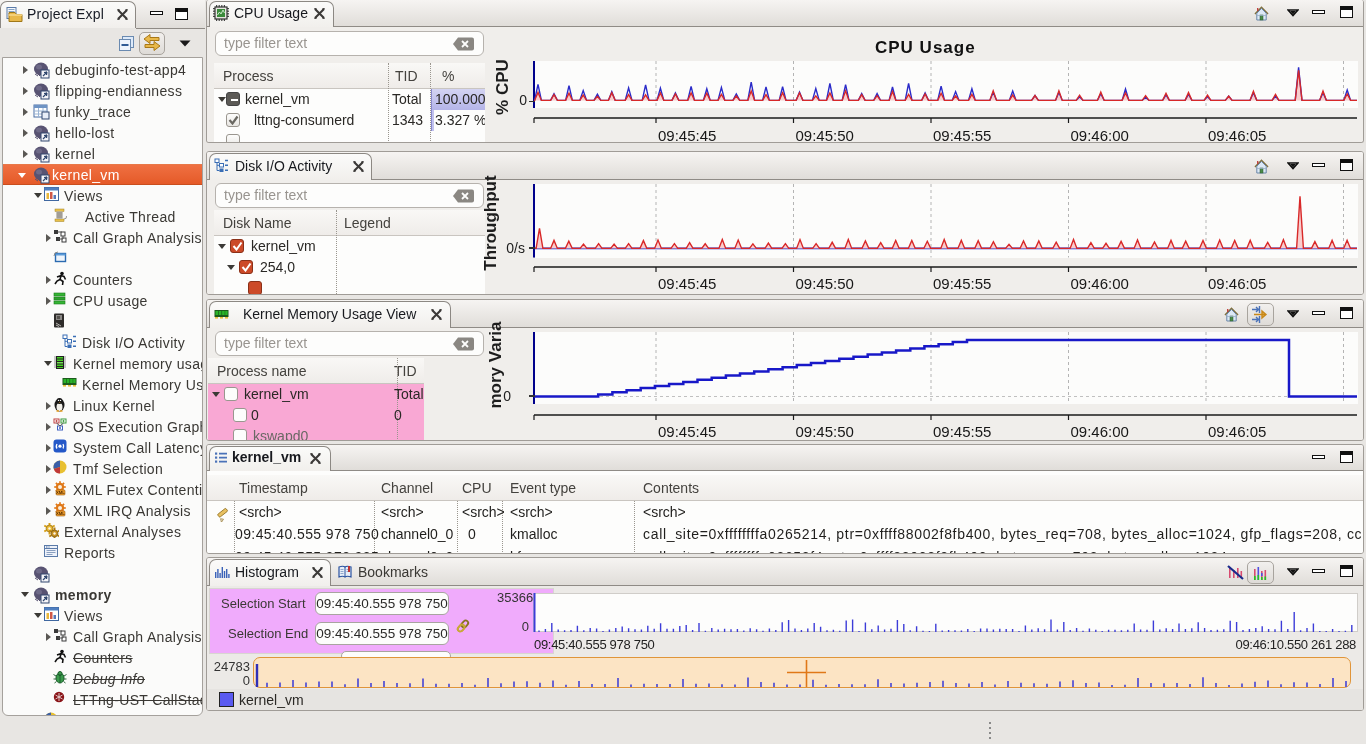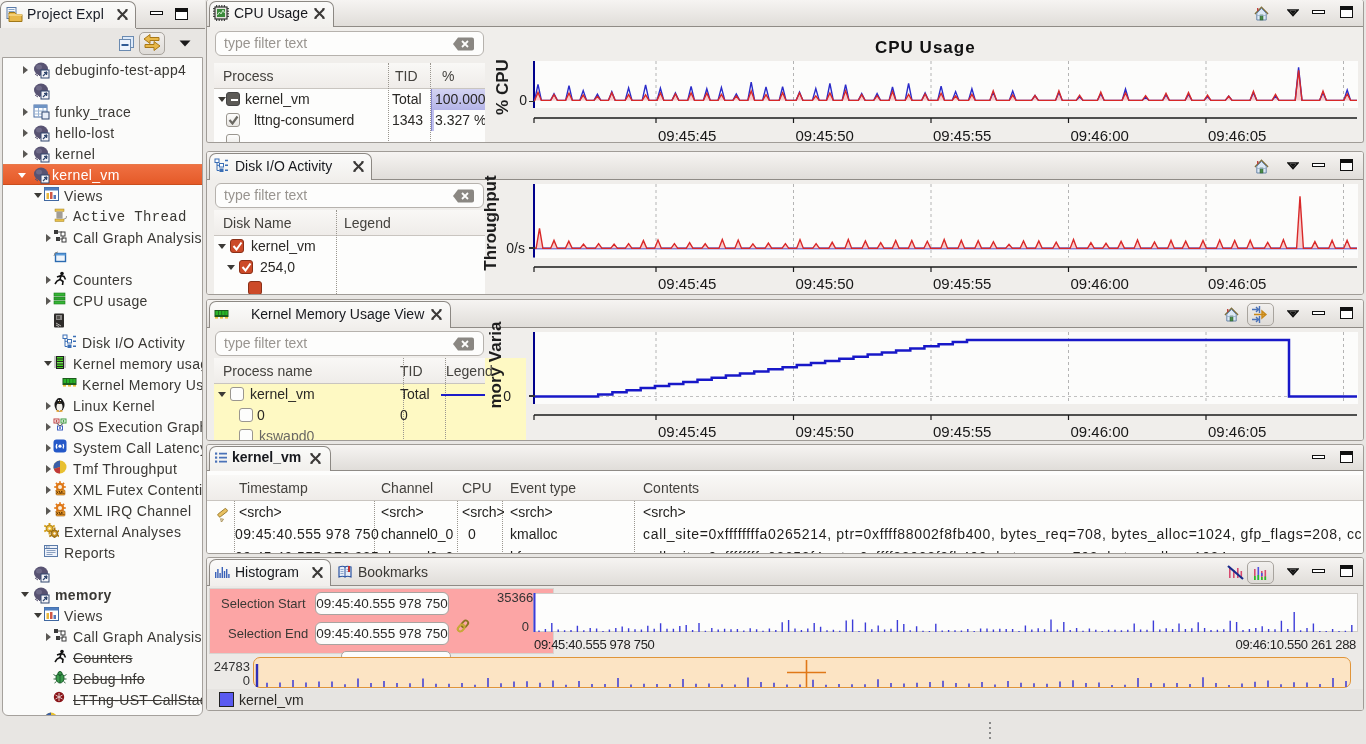--- a/index.html
+++ b/index.html
@@ -69,20 +69,24 @@
       </div>
 <div class="abs" style="left:0;top:0">
         <svg class="abs" style="left:30px;top:3px" width="17" height="18" viewBox="0 0 17 18">
           <ellipse cx="8" cy="8" rx="7" ry="6.5" fill="#585372"></ellipse>
           <ellipse cx="6" cy="6" rx="3" ry="2.5" fill="#6e6a88"></ellipse>
           <path d="M2 13 l3 2 M5 13 l2 2" stroke="#585372" stroke-width="1"></path>
           <rect x="8" y="9" width="8" height="8" fill="#f4f4f8" stroke="#30476e" stroke-width="1"></rect>
           <path d="M10 15 L14 11 M14 11 l-3 0.5 M14 11 l-0.5 3" stroke="#30476e" stroke-width="1.2" fill="none"></path>
         </svg>
       </div>
+<div class="treerow" style="top:22px;">
+        <div class="arrow-r" style="left:17px;top:6.5px;"></div>
+        <div class="trtxt" style="left:49px;">flipping-endianness</div>
+      </div>
 <div class="abs" style="left:0;top:0">
         <svg class="abs" style="left:30px;top:24px" width="17" height="18" viewBox="0 0 17 18">
           <ellipse cx="8" cy="8" rx="7" ry="6.5" fill="#585372"></ellipse>
           <ellipse cx="6" cy="6" rx="3" ry="2.5" fill="#6e6a88"></ellipse>
           <path d="M2 13 l3 2 M5 13 l2 2" stroke="#585372" stroke-width="1"></path>
           <rect x="8" y="9" width="8" height="8" fill="#f4f4f8" stroke="#30476e" stroke-width="1"></rect>
           <path d="M10 15 L14 11 M14 11 l-3 0.5 M14 11 l-0.5 3" stroke="#30476e" stroke-width="1.2" fill="none"></path>
         </svg>
       </div>
 <div class="treerow" style="top:43px;">
@@ -143,21 +147,21 @@
 <div class="abs" style="left:0;top:0">
         <svg class="abs" style="left:41px;top:129px" width="15" height="14" viewBox="0 0 15 14">
           <rect x="0.5" y="0.5" width="14" height="13" fill="#fff" stroke="#3f67a0"></rect>
           <rect x="0.5" y="0.5" width="14" height="3" fill="#4f7fc0"></rect>
           <rect x="2.5" y="6" width="2.5" height="6" fill="#e8b73a"></rect>
           <rect x="6" y="5" width="2.5" height="7" fill="#d05848"></rect>
           <rect x="9.5" y="8" width="2.5" height="4" fill="#5878b8"></rect>
         </svg>
       </div>
 <div class="treerow" style="top:148px;">
-        <div class="trtxt" style="left:67px;font-family:Liberation Mono, monospace;">Active Thread</div>
+        <div class="trtxt" style="left:79px;">Active Thread</div>
       </div>
 <div class="abs" style="left:0;top:0">
         <svg class="abs" style="left:50px;top:150px" width="15" height="15" viewBox="0 0 15 15">
           <rect x="2" y="1" width="9" height="2.5" fill="#e8c04a" stroke="#a08020" stroke-width="0.5"></rect>
           <rect x="2" y="11" width="9" height="2.5" fill="#e8c04a" stroke="#a08020" stroke-width="0.5"></rect>
           <rect x="3.5" y="3.5" width="6" height="7.5" fill="#b8b4ae"></rect>
           <path d="M3.5 5 h6 M3.5 7 h6 M3.5 9 h6" stroke="#8a867e" stroke-width="1"></path>
           <path d="M11 11 q3 0 2.5 -3" stroke="#999" fill="none"></path>
         </svg>
       </div>
@@ -288,21 +292,21 @@
       </div>
 <div class="abs" style="left:0;top:0">
         <svg class="abs" style="left:50px;top:381px" width="14" height="14" viewBox="0 0 14 14">
           <rect x="0.5" y="0.5" width="13" height="13" rx="3" fill="#2458c8"></rect>
           <path d="M4 9.5 q-1.5 -2 0 -4.5 M10 5 q1.5 2.5 0 4.5" stroke="#fff" stroke-width="1.3" fill="none"></path>
           <circle cx="7" cy="7.2" r="1.6" fill="#fff"></circle>
         </svg>
       </div>
 <div class="treerow" style="top:400px;">
         <div class="arrow-r" style="left:40px;top:6.5px;"></div>
-        <div class="trtxt" style="left:67px;">Tmf Throughput</div>
+        <div class="trtxt" style="left:67px;">Tmf Selection</div>
       </div>
 <div class="abs" style="left:0;top:0">
         <svg class="abs" style="left:50px;top:402px" width="14" height="14" viewBox="0 0 14 14">
           <circle cx="7" cy="7" r="6.5" fill="#e8c030"></circle>
           <path d="M7 7 L7 0.5 A6.5 6.5 0 0 0 0.8 9 Z" fill="#3a5fa8"></path>
           <path d="M7 7 L0.8 9 A6.5 6.5 0 0 0 7 13.5 Z" fill="#c03838"></path>
         </svg>
       </div>
 <div class="treerow" style="top:421px;">
         <div class="arrow-r" style="left:40px;top:6.5px;"></div>
@@ -319,21 +323,21 @@
           <rect x="6.2" y="0.2" width="1.6" height="2.4" fill="#e07818" transform="rotate(180 7 6)"></rect>
           <rect x="6.2" y="0.2" width="1.6" height="2.4" fill="#e07818" transform="rotate(225 7 6)"></rect>
           <rect x="6.2" y="0.2" width="1.6" height="2.4" fill="#e07818" transform="rotate(270 7 6)"></rect>
           <rect x="6.2" y="0.2" width="1.6" height="2.4" fill="#e07818" transform="rotate(315 7 6)"></rect>
           <rect x="3" y="9" width="9" height="5" rx="1" fill="#f0a030" stroke="#a06010" stroke-width="0.6"></rect>
           <text x="7.5" y="13" font-size="4.2" font-weight="bold" text-anchor="middle" fill="#5a3000" font-family="Liberation Sans">XML</text>
         </svg>
       </div>
 <div class="treerow" style="top:442px;">
         <div class="arrow-r" style="left:40px;top:6.5px;"></div>
-        <div class="trtxt" style="left:67px;">XML IRQ Channel</div>
+        <div class="trtxt" style="left:67px;">XML IRQ Analysis</div>
       </div>
 <div class="abs" style="left:0;top:0">
         <svg class="abs" style="left:50px;top:444px" width="15" height="15" viewBox="0 0 15 15">
           <circle cx="7" cy="6" r="4.2" fill="#e07818"></circle>
           <circle cx="7" cy="6" r="2" fill="#f8f0e0"></circle>
           <rect x="6.2" y="0.2" width="1.6" height="2.4" fill="#e07818" transform="rotate(0 7 6)"></rect>
           <rect x="6.2" y="0.2" width="1.6" height="2.4" fill="#e07818" transform="rotate(45 7 6)"></rect>
           <rect x="6.2" y="0.2" width="1.6" height="2.4" fill="#e07818" transform="rotate(90 7 6)"></rect>
           <rect x="6.2" y="0.2" width="1.6" height="2.4" fill="#e07818" transform="rotate(135 7 6)"></rect>
           <rect x="6.2" y="0.2" width="1.6" height="2.4" fill="#e07818" transform="rotate(180 7 6)"></rect>
@@ -429,21 +433,21 @@
       </div>
 <div class="treerow" style="top:589px;">
         <div class="trtxt" style="left:67px;text-decoration:line-through;">Counters</div>
       </div>
 <div class="abs" style="left:0;top:0">
         <svg class="abs" style="left:50px;top:591px" width="14" height="15" viewBox="0 0 14 15">
           <circle cx="9" cy="2.5" r="1.8" fill="#111"></circle>
           <path d="M4 6 l4 -1.5 3 1 1.5 3 M8 4.5 l-1 4 3 2 -0.5 3.5 M7 8.5 l-3 1.5 -2 3" stroke="#111" stroke-width="1.6" fill="none"></path>
         </svg>
       </div>
-<div class="treerow" style="top:610px;">
+<div class="treerow" style="top:610px;font-style:italic;">
         <div class="trtxt" style="left:67px;text-decoration:line-through;">Debug Info</div>
       </div>
 <div class="abs" style="left:0;top:0">
         <svg class="abs" style="left:50px;top:612px" width="15" height="15" viewBox="0 0 15 15">
           <ellipse cx="7" cy="8" rx="4" ry="5" fill="#3a9a4a" stroke="#1a5a2a"></ellipse>
           <circle cx="7" cy="3.5" r="2" fill="#3a9a4a" stroke="#1a5a2a"></circle>
           <path d="M3 6 l-2.5 -1.5 M3 9 h-2.5 M3.5 11.5 l-2 1.5 M11 6 l2.5 -1.5 M11 9 h2.5 M10.5 11.5 l2 1.5 M7 4 v9" stroke="#1a5a2a" stroke-width="0.9"></path>
         </svg>
       </div>
 <div class="treerow" style="top:631px;">
@@ -687,21 +691,21 @@
 <svg class="abs" style="left:7px;top:8px" width="15" height="13" viewBox="0 0 15 13">
         <rect x="0.5" y="2" width="14" height="7" fill="#1d5c1d"></rect>
         <rect x="1.5" y="3" width="2.6" height="4" fill="#2ab52a"></rect>
         <rect x="4.8" y="3" width="2.6" height="4" fill="#2ab52a"></rect>
         <rect x="8.1" y="3" width="2.6" height="4" fill="#2ab52a"></rect>
         <rect x="11.2" y="3" width="2.4" height="4" fill="#2ab52a"></rect>
         <rect x="1" y="9" width="3" height="1.6" fill="#e8c040"></rect>
         <rect x="6" y="9" width="3" height="1.6" fill="#e8c040"></rect>
         <rect x="11" y="9" width="3" height="1.6" fill="#e8c040"></rect>
       </svg>
-<div class="abs" style="left:44px;top:6px;font-size:14px;color:#17191e">Kernel Memory Usage View</div>
+<div class="abs" style="left:36px;top:6px;font-size:14px;color:#17191e">Kernel Memory Usage View</div>
 <svg class="abs" style="left:224px;top:9px" width="11" height="11" viewBox="0 0 11 11">
         <path d="M1 1 L10 10 M10 1 L1 10" stroke="#3c3a38" stroke-width="2.1"></path>
         <path d="M0.4 0.4 l2.4 1 M10.6 0.4 l-2.4 1 M0.4 10.6 l2.4 -1 M10.6 10.6 l-2.4 -1" stroke="#3c3a38" stroke-width="1.3"></path>
       </svg>
 <svg class="abs" style="left:1017px;top:7px" width="15" height="15" viewBox="0 0 15 15">
         <path d="M1 8 L7.5 1.5 L14 8" fill="none" stroke="#807040" stroke-width="1.6"></path>
         <path d="M2.8 7.2 L7.5 2.5 L12.2 7.2 V14 H2.8 Z" fill="#dce8f6" stroke="#6a86a8"></path>
         <rect x="6" y="9" width="3" height="5" fill="#4a8a4a" stroke="#2a5a2a" stroke-width="0.5"></rect>
         <rect x="3" y="2" width="1.4" height="3" fill="#c04040"></rect>
         <path d="M2.8 9.5 h9.4" stroke="#9ab0c8" stroke-width="0.8"></path>
@@ -722,21 +726,21 @@
       </svg>
 </div>
 <div class="abs" style="left:0;top:28px;width:1158px;height:113px;background:#f0eeeb">
 <div class="filter" style="left:8px;top:3px;width:269px;height:25px">
         <div class="ph">type filter text</div>
         <svg class="abs" style="left:237px;top:5px" width="21" height="14" viewBox="0 0 21 14">
           <path d="M5 0.5 h14 a2 2 0 0 1 2 2 v9 a2 2 0 0 1 -2 2 h-14 l-5 -6.5 z" fill="#8a8782"></path>
           <path d="M9 4 l6 6 M15 4 l-6 6" stroke="#fdfdfc" stroke-width="1.8"></path>
         </svg>
       </div>
-<div class="abs" style="left:7px;top:30px;width:312px;height:83px;background:#fef9c3;overflow:hidden">
+<div class="abs" style="left:1px;top:30px;width:216px;height:83px;background:#f9a8d4;overflow:hidden">
 <div class="thead" style="left:0;top:0;width:271px;height:26px">
           <div class="th" style="left:9px">Process name</div>
           <div class="th" style="left:186px">TID</div>
           <div class="th" style="left:232px">Legend</div>
         </div>
 <div class="colsep" style="left:189px;top:0;height:83px"></div>
 <div class="colsep" style="left:231px;top:0;height:83px"></div>
 <div class="abs" style="left:0;top:26px;width:271px;height:21px">
 <div class="arrow-d" style="left:4px;top:8px"></div>
 <div class="check" style="left:16px;top:3px;background:#fdfdfc;border:1px solid #9a968f"></div>
@@ -882,21 +886,21 @@
 <svg class="abs" style="left:1080px;top:10px" width="12" height="8" viewBox="0 0 12 8">
         <path d="M1 1 h10 l-5 5.6 z" fill="none" stroke="#111" stroke-width="1.6"></path>
         <path d="M3 2 h6 l-3 3.4 z" fill="#111"></path>
       </svg>
       <div class="abs" style="left:1105px;top:11px;width:13px;height:4px;border:1.3px solid #111;background:#fff"></div>
       <div class="abs" style="left:1133px;top:7px;width:13px;height:12px;border:1.6px solid #111;background:#fff;">
         <div style="height:3px;background:#111"></div>
       </div>
 </div>
 <div class="abs" style="left:0;top:28px;width:1158px;height:126px;background:#eceae7">
-<div class="abs" style="left:2px;top:2px;width:345px;height:66px;background:#fca5a5;border:1px solid #d8d5d1">
+<div class="abs" style="left:2px;top:2px;width:345px;height:66px;background:#f0abfc;border:1px solid #d8d5d1">
 <div class="abs" style="left:11px;top:7px;font-size:13px;color:#3a3834">Selection Start</div>
 <div class="fieldbox" style="left:105px;top:3px;width:134px;height:23px;padding-top:3px">09:45:40.555 978 750</div>
 <div class="abs" style="left:18px;top:37px;font-size:13px;color:#3a3834">Selection End</div>
 <div class="fieldbox" style="left:105px;top:33px;width:134px;height:23px;padding-top:3px">09:45:40.555 978 750</div>
 <div class="fieldbox" style="left:131px;top:62px;width:110px;height:10px"></div>
 <svg class="abs" style="left:245px;top:28px" width="17" height="18" viewBox="0 0 17 18">
           <g transform="rotate(-48 8 9)">
             <rect x="1.5" y="6.5" width="7.5" height="5" rx="2.5" fill="none" stroke="#c8a838" stroke-width="1.8"></rect>
             <rect x="7" y="6.5" width="7.5" height="5" rx="2.5" fill="none" stroke="#8a7420" stroke-width="1.8"></rect>
             <rect x="1.5" y="6.5" width="7.5" height="5" rx="2.5" fill="none" stroke="#c8a838" stroke-width="1.8"></rect>

